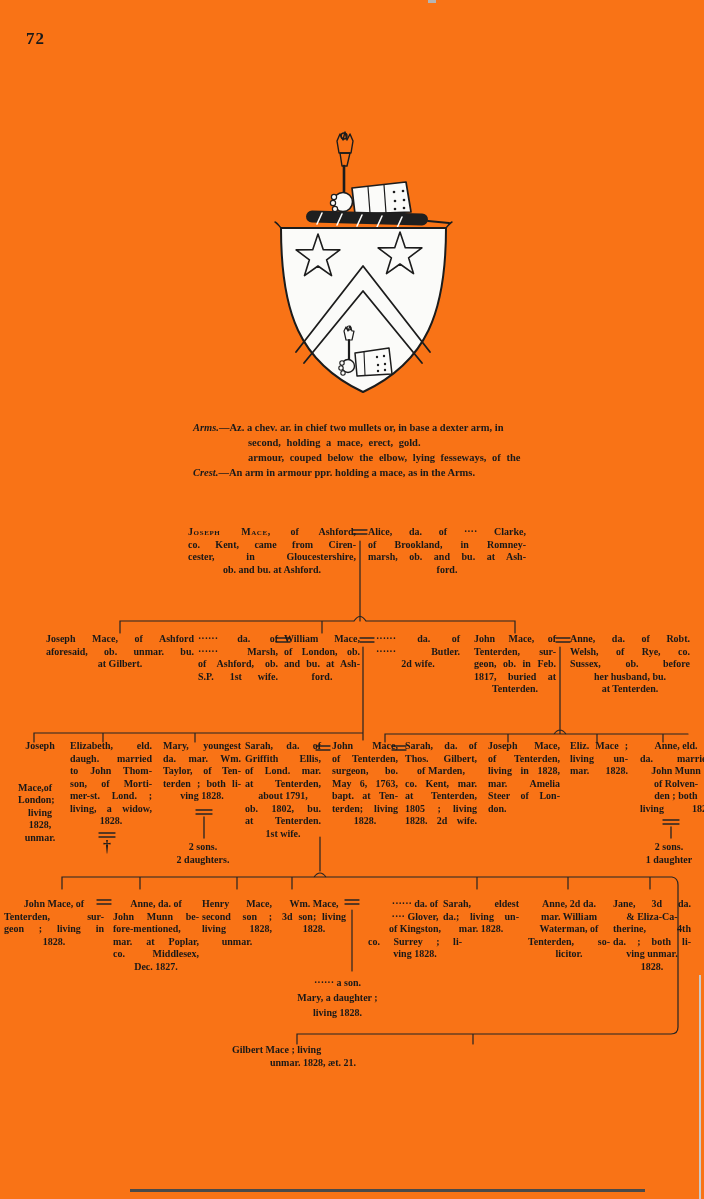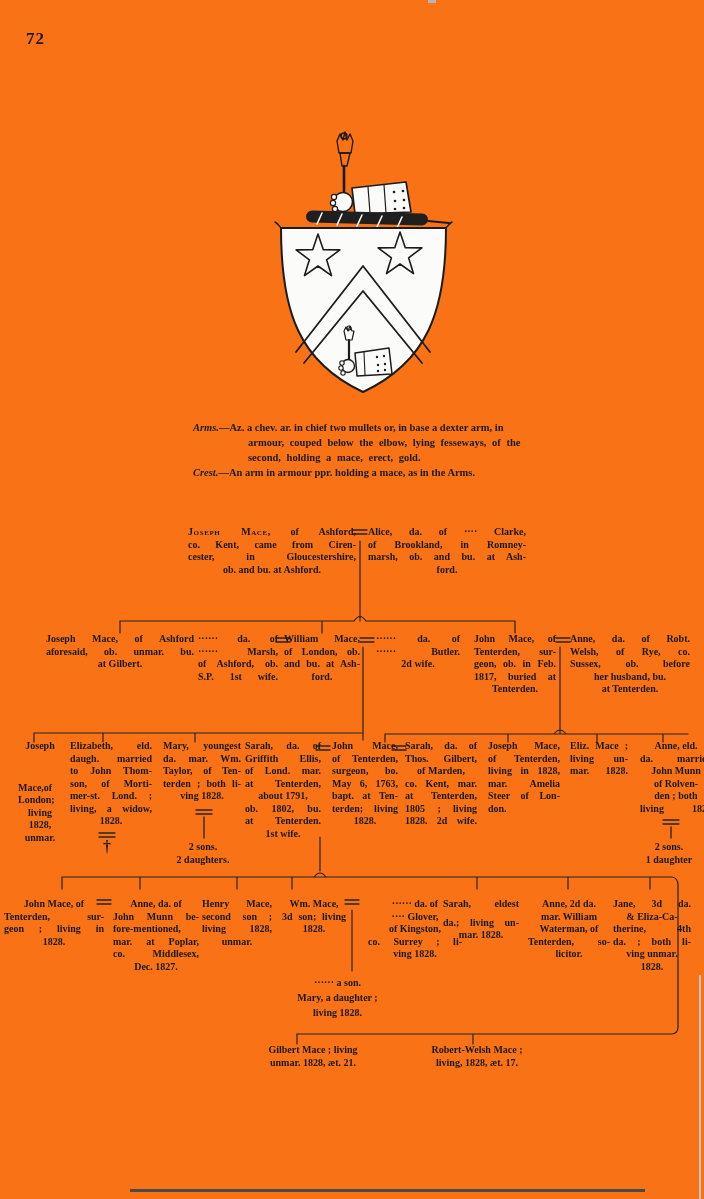--- a/index.html
+++ b/index.html
@@ -110,22 +110,22 @@
         <path d="M316,746 L330,746 M316,750 L330,750"></path>
         <path d="M392,746 L406,746 M392,750 L406,750"></path>
         <path d="M97,900 L111,900 M97,904 L111,904"></path>
         <path d="M345,900 L359,900 M345,904 L359,904"></path>
       </g>
     </g>
   </svg>
 
   <div class="arms">
     <div><i>Arms.</i><span>—Az. a chev. ar. in chief two mullets or, in base a dexter arm, in</span></div>
+    <div class="indent">second, holding a mace, erect, gold.</div>
     <div class="indent">armour, couped below the elbow, lying fesseways, of the</div>
-    <div class="indent">second, holding a mace, erect, gold.</div>
     <div><i>Crest.</i><span>—An arm in armour ppr. holding a mace, as in the Arms.</span></div>
   </div>
 
   <div class="blk" style="left:188px;top:526px;width:168px">
     <div class="l1"><span class="sc">Joseph Mace</span><span>, of Ashford,</span></div>
     <div>
         <div style="text-align: justify; text-align-last: justify;">co. Kent, came from Ciren-</div>
         <div style="text-align: justify; text-align-last: justify;">cester, in Gloucestershire,</div>
         <div style="text-align: center;">ob. and bu. at Ashford.</div>
       </div>
@@ -285,21 +285,21 @@
     </div>
   <div class="blk" style="left:368px;top:898px;width:94px">
       <div style="text-align: center;">······ da. of</div>
       <div style="text-align: center;">···· Glover,</div>
       <div style="text-align: center;">of Kingston,</div>
       <div style="text-align: justify; text-align-last: justify;">co. Surrey ; li-</div>
       <div style="text-align: center;">ving 1828.</div>
     </div>
   <div class="blk" style="left:443px;top:898px;width:76px">
       <div style="text-align: justify; text-align-last: justify;">Sarah, eldest</div>
-      <div style="text-align: justify; text-align-last: justify; margin-top: 6px;">da.; living un-</div>
+      <div style="text-align: justify; text-align-last: justify;">da.; living un-</div>
       <div style="text-align: center;">mar. 1828.</div>
     </div>
   <div class="blk" style="left:528px;top:898px;width:82px">
       <div style="text-align: center;">Anne, 2d da.</div>
       <div style="text-align: center;">mar. William</div>
       <div style="text-align: center;">Waterman, of</div>
       <div style="text-align: justify; text-align-last: justify;">Tenterden, so-</div>
       <div style="text-align: center;">licitor.</div>
     </div>
   <div class="blk" style="left:613px;top:898px;width:78px">
@@ -310,23 +310,19 @@
       <div style="text-align: center;">ving unmar.</div>
       <div style="text-align: center;">1828.</div>
     </div>
 
   <div class="blk note" style="left:235px;top:975px;width:205px;text-align:center">
       <div>······ a son.</div>
       <div>Mary, a daughter ;</div>
       <div>living 1828.</div>
     </div>
   <div class="blk" style="left:232px;top:1044px;width:162px">
-      <div style="text-align: center;">Gilbert Mace ; living</div>
+      <div style="">Gilbert Mace ; living</div>
       <div style="text-align: center;">unmar. 1828, æt. 21.</div>
-    </div>
-  <div class="blk" style="left:402px;top:1044px;width:150px">
-      <div style="text-align: center;">Robert-Welsh Mace ;</div>
-      <div style="text-align: center;">living, 1828, æt. 17.</div>
     </div>
 
   <div class="artifact-bottom"></div>
   <div class="artifact-right"></div>
 </div>
 
 </body></html>

